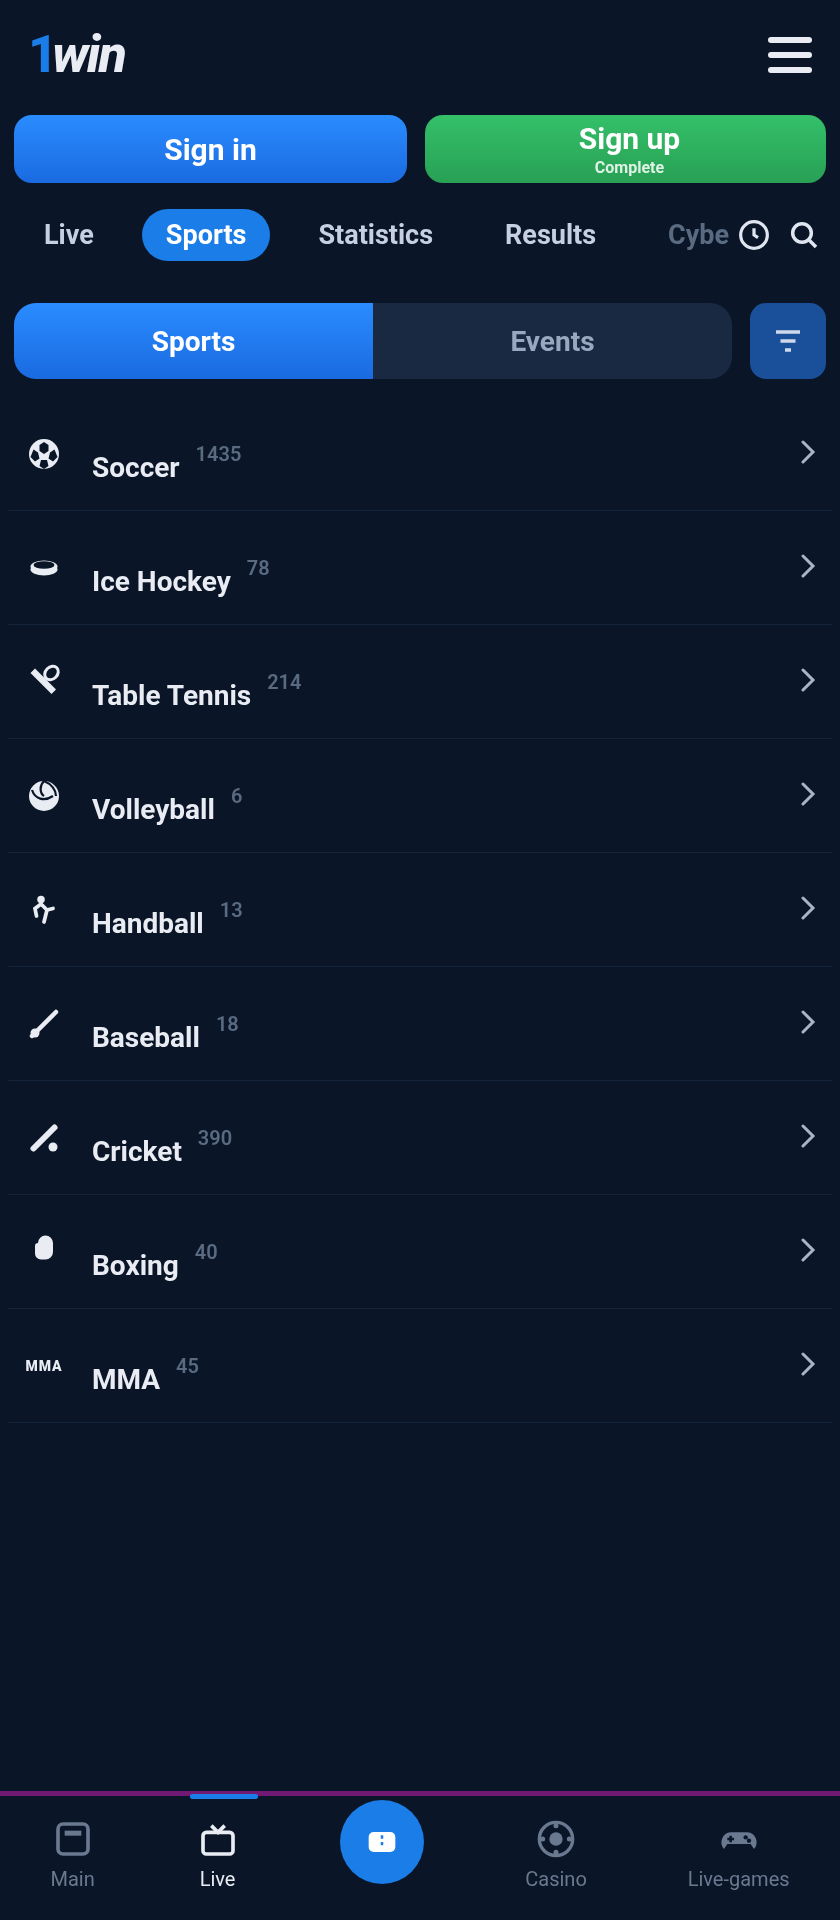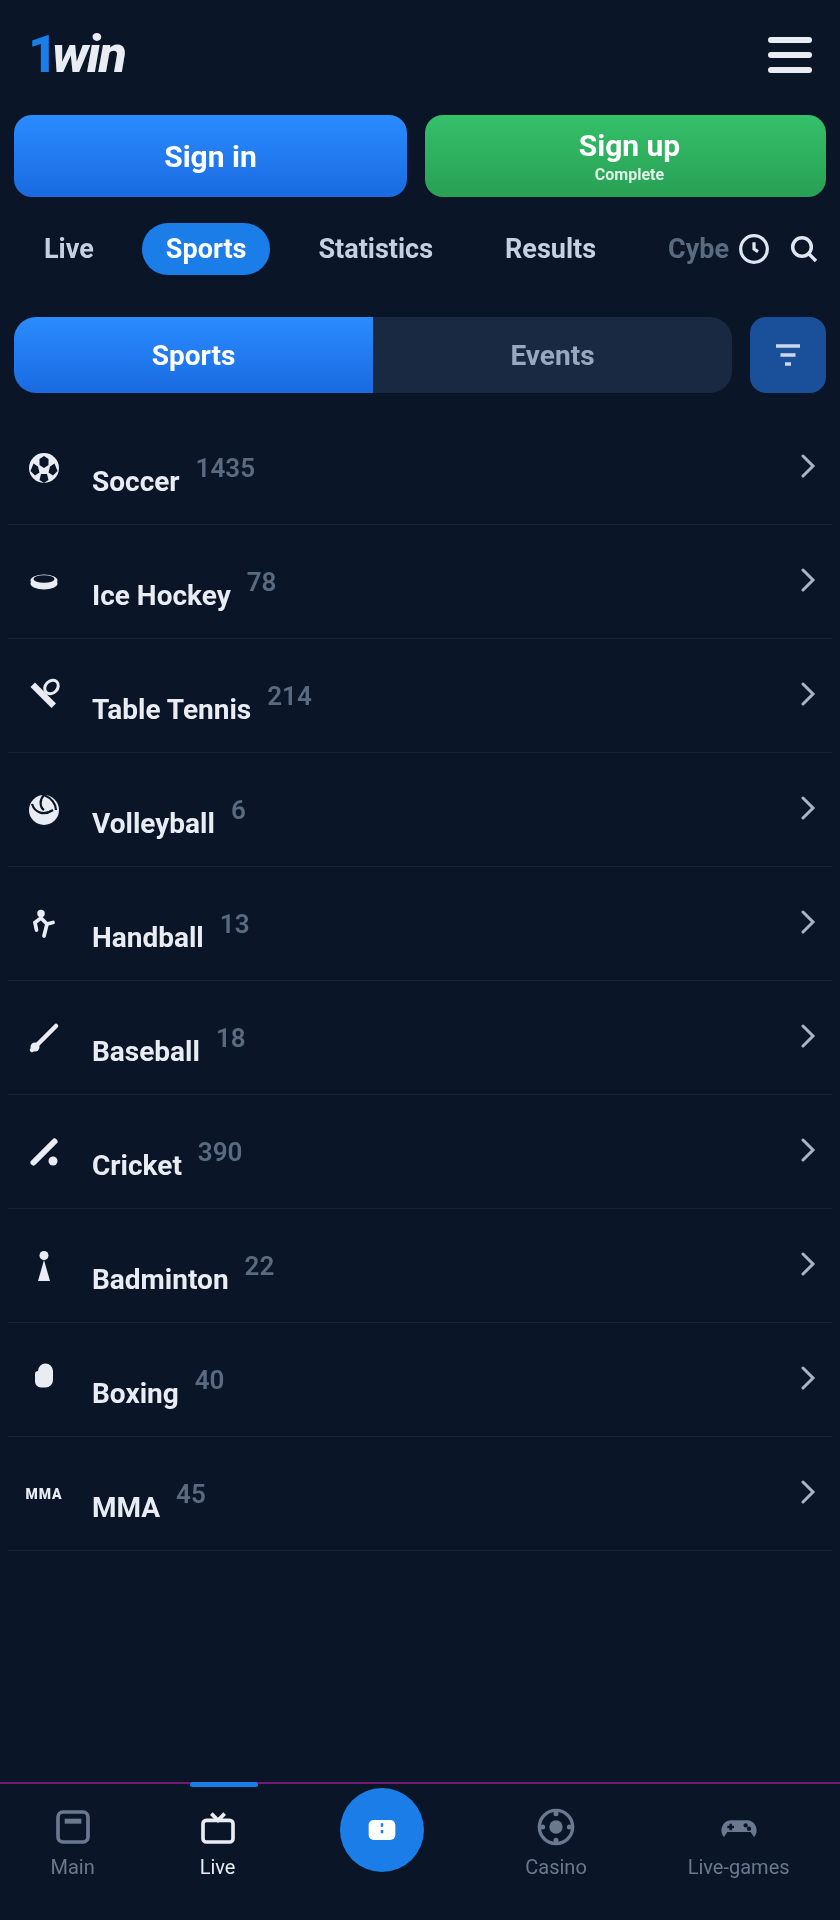--- a/index.html
+++ b/index.html
@@ -8,21 +8,21 @@
 
 
 .header { display:flex; align-items:center; justify-content:space-between; padding:24px 28px 12px; }
 .logo { font-size:52px; font-weight:800; font-style:italic; color:#e9ecf2; letter-spacing:-2px; display:flex; align-items:center; }
 .logo-1 { color:#1a7de8; font-style:normal; margin-right:-4px; }
 .hamburger { display:flex; flex-direction:column; gap:9px; cursor:pointer; }
 .hamburger span { display:block; width:44px; height:6px; background:#e9ecf2; border-radius:3px; }
 
 
 .auth { display:flex; gap:18px; padding:18px 14px; }
-.auth button { flex:1; border:none; border-radius:18px; height:82px; font-size:30px; font-weight:700; cursor:pointer; display:flex; flex-direction:column; align-items:center; justify-content:center; }
+.auth button { flex:1; border:none; border-radius:18px; height:68px; font-size:30px; font-weight:700; cursor:pointer; display:flex; flex-direction:column; align-items:center; justify-content:center; }
 .signin { background:linear-gradient(180deg,#2a8cff,#1a6ae0); color:#fff; }
 .signup { background:linear-gradient(180deg,#34c069,#28a055); color:#fff;padding-left:8px; }
 .signup small { font-size:16px; font-weight:700; opacity:.85; margin-top:2px; }
 
 
 .nav { display:flex; align-items:center; gap:8px; padding:8px 20px 14px; }
 .nav-scroll { display:flex; align-items:center; gap:24px; flex:1; overflow:hidden; }
 .nav-item { font-size:27px; font-weight:700; color:#c6d0e0; cursor:pointer; padding:10px 24px; border-radius:28px; white-space:nowrap; }
 .nav-item.active { background:#1a7de8; color:#fff; }
 .nav-item.faded { color:#5a6a80; }
@@ -38,27 +38,27 @@
 .toggle-opt:not(.active) { color:#9aa8bf; }
 .filter-btn { width:76px; height:76px; background:#1a4f9a; border-radius:16px; display:flex; align-items:center; justify-content:center; cursor:pointer; }
 .filter-btn svg { width:36px; height:36px; color:#cdd9eb; }
 
 
 .list { flex:1; overflow-y:auto; padding:0 8px; }
 .row { display:flex; align-items:center; padding:26px 16px; border-bottom:1px solid #14243a; cursor:pointer; }
 .row-icon { width:40px; height:40px; margin-right:28px; display:flex; align-items:center; justify-content:center; color:#e9ecf2; font-size:28px; }
 .row-icon svg { width:36px; height:36px; }
 .row-name { font-size:28px; font-weight:700; color:#e9ecf2;margin-top:28px; }
-.row-count { font-size:26px; font-weight:600; color:#5a6a80; margin-left:16px; }
+.row-count { font-size:20px; font-weight:600; color:#5a6a80; margin-left:16px; }
 .row-chevron { margin-left:auto; color:#a8b4c8; }
 .row-chevron svg { width:16px; height:24px; }
 .mma-text { font-size:14px; font-weight:900; letter-spacing:1px; }
 
 
-.bottom { display:flex; justify-content:space-around; align-items:center; padding:16px 0 36px; background:#0a1628; border-top:2px solid #701a75; position:relative; }
+.bottom { display:flex; justify-content:space-around; align-items:center; padding:16px 0 24px; background:#0a1628; border-top:5px solid #701a75; position:relative; }
 .bitem { display:flex; flex-direction:column; align-items:center; gap:6px; cursor:pointer; color:#6a7890; font-size:20px; }
 .bitem.active { color:#e9ecf2; }
 .bitem-icon { width:44px; height:44px; display:flex; align-items:center; justify-content:center; }
 .bitem-icon svg { width:40px; height:40px; }
 .bitem.center { transform:translateY(-12px); }
 .bitem.center .bitem-icon { width:84px; height:84px; background:#1a7de8; border-radius:50%; }
 .indicator { position:absolute; top:0; left:calc(20% + 22px); width:68px; height:5px; background:#1a7de8; border-radius:3px; transform:translateY(-2px); }
 </style>
 </head>
 <body>
@@ -201,32 +201,20 @@
         </div>
         <span class="row-name">Cricket</span>
         <span class="row-count">390</span>
         <span class="row-chevron"><svg viewBox="0 0 14 24">
             <use href="#i-chevron"></use>
           </svg></span>
       </div>
       <div class="row">
         <div class="row-icon">
           <svg viewBox="0 0 24 24">
-            <use href="#i-badminton"></use>
-          </svg>
-        </div>
-        <span class="row-name">Badminton</span>
-        <span class="row-count">22</span>
-        <span class="row-chevron"><svg viewBox="0 0 14 24">
-            <use href="#i-chevron"></use>
-          </svg></span>
-      </div>
-      <div class="row">
-        <div class="row-icon">
-          <svg viewBox="0 0 24 24">
             <use href="#i-boxing"></use>
           </svg>
         </div>
         <span class="row-name">Boxing</span>
         <span class="row-count">40</span>
         <span class="row-chevron"><svg viewBox="0 0 14 24">
             <use href="#i-chevron"></use>
           </svg></span>
       </div>
       <div class="row">

